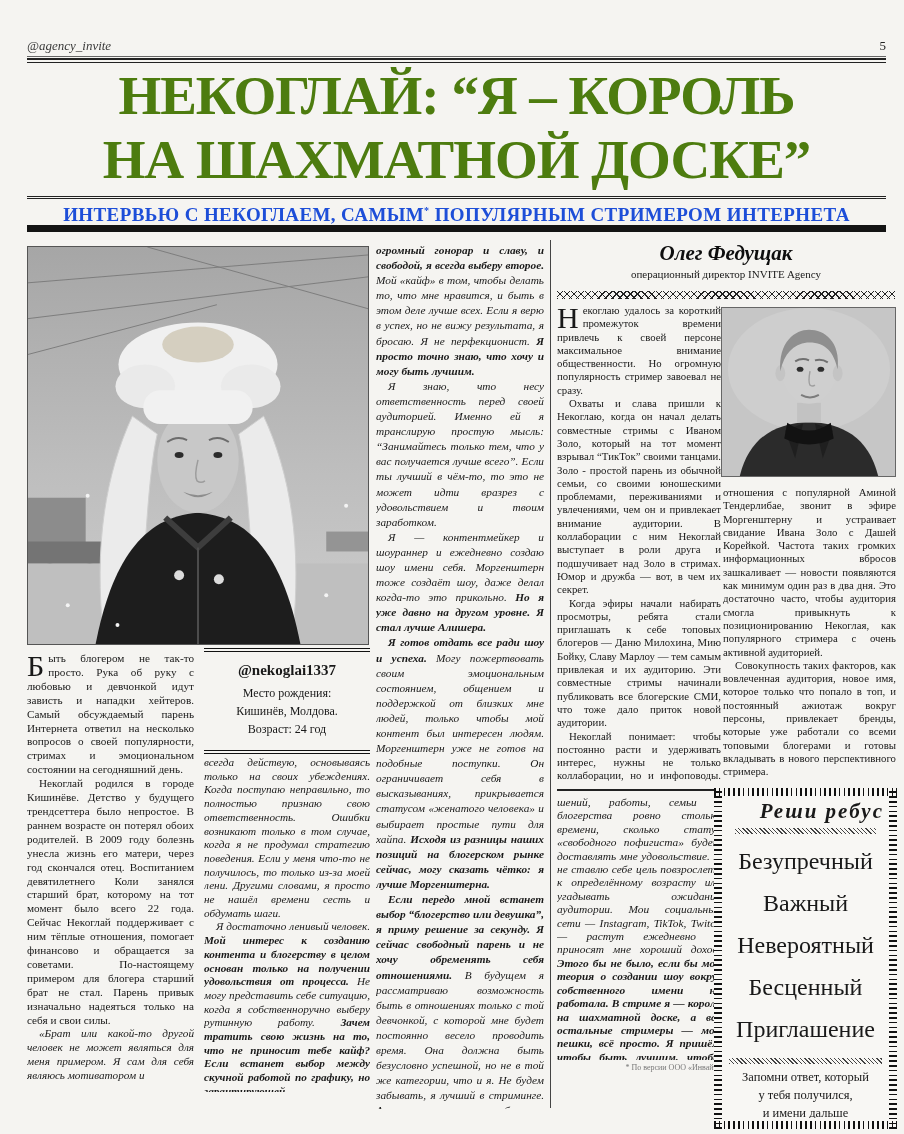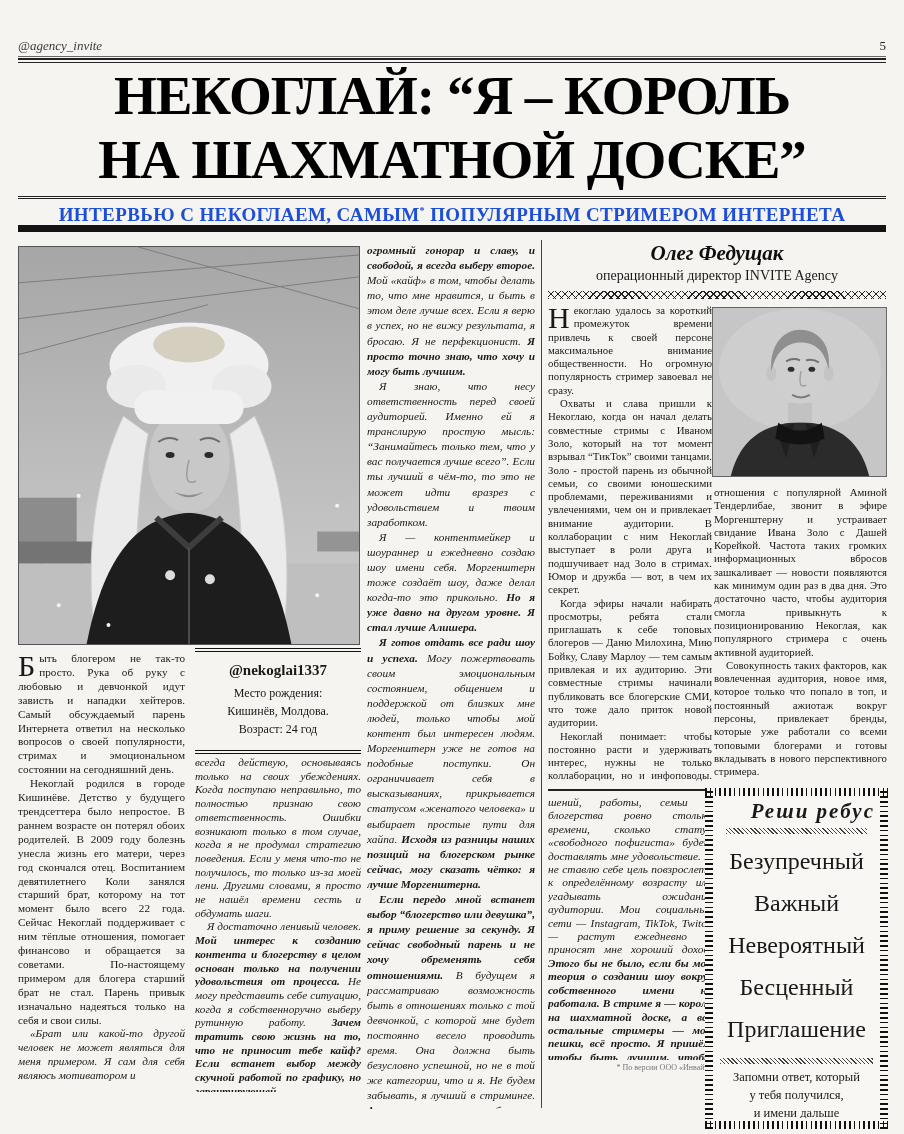--- a/index.html
+++ b/index.html
@@ -1,43 +1,43 @@
 <!DOCTYPE html>
 <html lang="ru"><head>
 <meta charset="utf-8">
 <style>
   *{margin:0;padding:0;box-sizing:border-box;}
   html,body{width:904px;height:1134px;}
   body{position:relative;background:#f5f4f1;font-family:"Liberation Serif","DejaVu Serif",serif;color:#191919;overflow:hidden;}
-  .abs{position:absolute;}
+  .abs{position:absolute;margin-left:9px;}
 
   #masthead{left:18px;right:18px;top:38px;display:flex;justify-content:space-between;align-items:flex-end;font-size:13px;font-style:italic;color:#3a3a3a;padding-bottom:2px;border-bottom:1px solid #666;}
   #masthead .pagenum{font-style:normal;color:#222;}
   #mastrule{left:18px;right:18px;top:58px;height:5px;border-top:2px solid #222;border-bottom:1px solid #222;}
 
-  #headline{left:0;right:0;top:64px;text-align:center;font-weight:bold;font-size:55px;line-height:64px;letter-spacing:-1px;color:#000000;}
+  #headline{left:0;right:0;top:64px;text-align:center;font-weight:bold;font-size:55px;line-height:64px;letter-spacing:-1px;color:#4d7c0f;}
   #subhead{left:18px;right:18px;top:196px;border-top:3px double #222;padding-top:5px;text-align:center;font-weight:bold;font-size:19px;letter-spacing:.4px;color:#1d4ed8;white-space:nowrap;}
   #subhead sup{font-size:10px;vertical-align:super;}
   #thickbar{left:18px;right:18px;top:225px;height:7px;background:#141414;}
 
   #photo-nekoglai{left:18px;top:246px;width:342px;height:399px;border:1px solid #555;background:#b9b9b9;overflow:hidden;}
   #photo-oleg{left:712px;top:307px;width:175px;height:170px;border:1px solid #666;background:#c4c4c4;overflow:hidden;}
   #photo-nekoglai svg,#photo-oleg svg{display:block;width:100%;height:100%;}
 
   #infobox{left:195px;top:648px;width:166px;border-top:4px double #111;border-bottom:4px double #111;padding:10px 2px 12px;text-align:center;background:transparent;}
   #infobox .handle{font-weight:bold;font-size:15px;margin-bottom:5px;}
   #infobox .line{font-size:12px;line-height:1.5;}
 
   .textcol{overflow:hidden;text-align:justify;hyphens:auto;}
   #col1{left:18px;top:652px;width:167px;height:440px;font-size:11.2px;line-height:13.9px;}
   #col2{left:195px;top:756px;width:166px;height:336px;font-size:11.2px;line-height:13.7px;}
   #col3{left:367px;top:243px;width:168px;height:866px;font-size:11.3px;line-height:15.1px;}
   #vrule{left:541px;top:240px;width:1px;height:868px;background:#444;}
   #oleg-name{left:548px;top:241px;width:338px;text-align:center;font-weight:bold;font-size:21px;color:#0e0e0e;font-style:italic;}
-  #oleg-role{left:548px;top:268px;width:338px;text-align:center;font-size:14px;}
+  #oleg-role{left:548px;top:268px;width:338px;text-align:center;font-size:11px;}
   #diamonds{left:548px;top:291px;width:338px;height:8px;background:repeating-linear-gradient(45deg,#222 0 1px,transparent 1px 5px),repeating-linear-gradient(-45deg,#222 0 1px,transparent 1px 5px);}
   #col4{left:548px;top:304px;width:164px;height:482px;font-size:10.8px;line-height:13.3px;}
   #col5{left:714px;top:486px;width:173px;height:300px;font-size:10.8px;line-height:13.3px;}
   #rule4{left:548px;top:789px;width:164px;height:0;border-top:2px solid #222;}
   #col4b{left:548px;top:796px;width:164px;height:264px;font-size:11.4px;line-height:13.4px;}
   #footnote{left:548px;top:1063px;width:164px;text-align:right;font-size:8px;color:#787878;}
 
   .para.ind{text-indent:12px;}
   .r-i{font-style:italic;}
   .r-bi{font-weight:bold;font-style:italic;}

